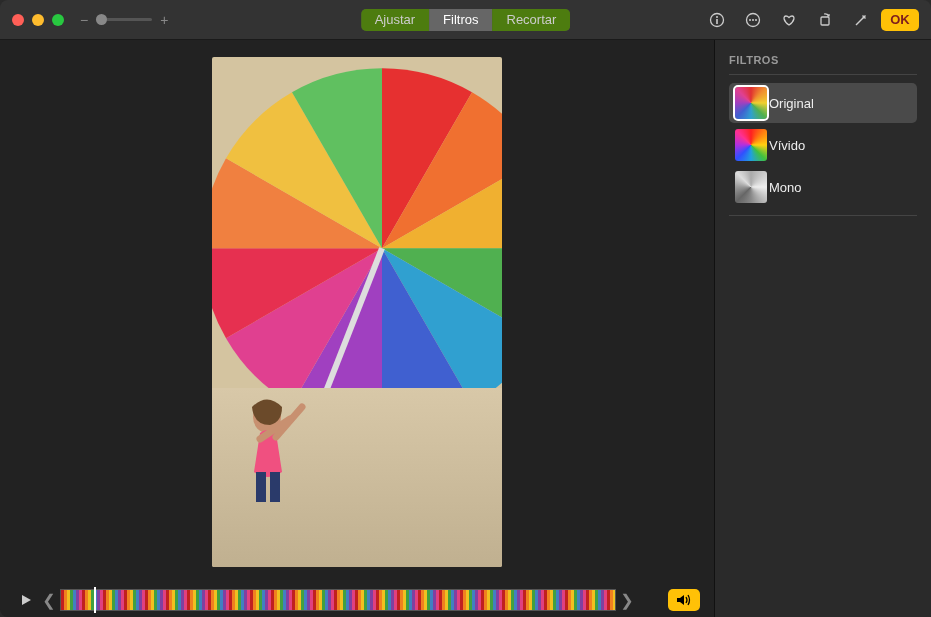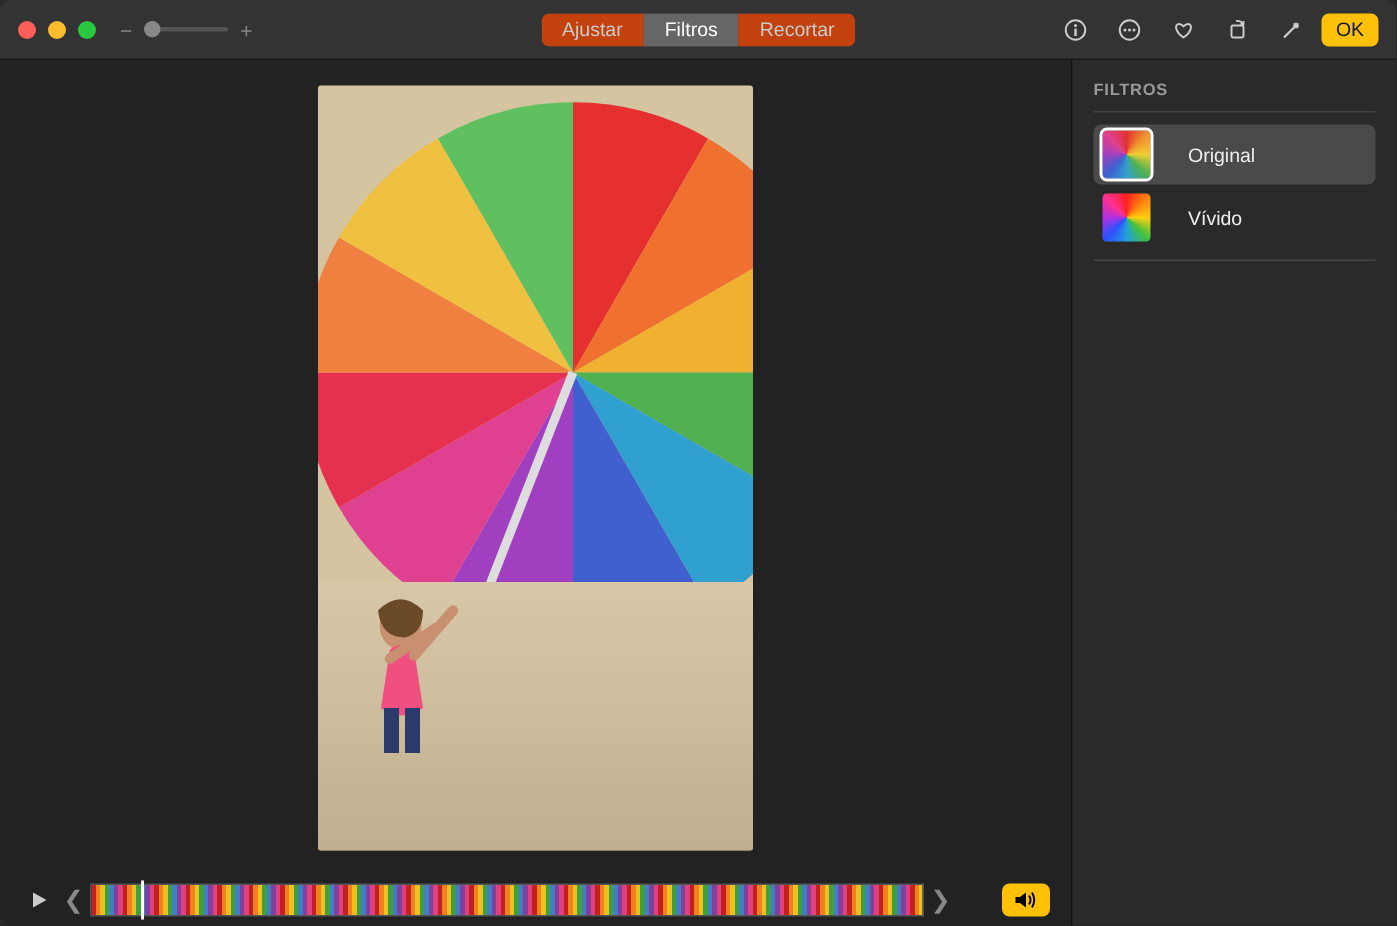--- a/index.html
+++ b/index.html
@@ -32,32 +32,32 @@
     .zoom-sign { color: #888; font-size: 14px; font-weight: 300; }
 
     .seg-control {
       display: flex; background: #444; border-radius: 5px; overflow: hidden;
       height: 22px;
       position: absolute; left: 50%; transform: translateX(-50%);
     }
     .seg-btn {
       padding: 0 14px; display: flex; align-items: center;
       color: #ccc; font-size: 13px; cursor: pointer;
-      background: #c2410c;
+      background: #4d7c0f;
     }
     .seg-btn.active { background: #666; color: #fff; }
 
     .toolbar-right { display: flex; align-items: center; gap: 4px; margin-left: auto; }
     .icon-btn {
       width: 32px; height: 22px; border-radius: 5px;
       display: flex; align-items: center; justify-content: center;
       cursor: pointer; color: #ccc;
     }
     .ok-btn {
-      background: #ffc107; color: #0f172a; font-weight: 400;
+      background: #ffc107; color: #7f1d1d; font-weight: 700;
       width: 38px; height: 22px; border-radius: 5px;
       display: flex; align-items: center; justify-content: center;
       cursor: pointer; font-size: 13px;
     }
 
     
     .content { display: flex; height: 577px; }
     .viewer {
       flex: 1; display: flex; flex-direction: column;
       background: #222;
@@ -121,21 +121,21 @@
       padding: 14px 14px;
       overflow-y: auto;
     }
     .sidebar-header {
       color: #999; font-size: 11px; font-weight: 600;
       letter-spacing: 0.5px;
       margin-bottom: 8px;
     }
     .divider { height: 1px; background: #444; margin-bottom: 8px; }
     .filter-item {
-      display: flex; align-items: center; gap: 25px;
+      display: flex; align-items: center; gap: 2px;
       padding: 4px 6px; border-radius: 5px;
       cursor: pointer;
       margin-bottom: 2px;
     }
     .filter-item.selected { background: #4a4a4a; }
     .filter-thumb {
       width: 32px; height: 32px; border-radius: 3px;
       flex-shrink: 0;
     }
     .filter-item.selected .filter-thumb { outline: 2px solid #fff; outline-offset: 0; }
@@ -276,16 +276,20 @@
     <div class="divider"></div>
     <div id="filter-list">
         <div class="filter-item selected">
           <div class="filter-thumb thumb-original"></div>
           <span class="filter-label">Original</span>
         </div>
         <div class="filter-item">
           <div class="filter-thumb thumb-vivid"></div>
           <span class="filter-label">Vívido</span>
         </div>
+        <div class="filter-item">
+          <div class="filter-thumb thumb-mono"></div>
+          <span class="filter-label">Mono</span>
+        </div>
       </div>
     <div class="divider" style="margin-top:8px"></div>
   </div>
 </div>
 
 </body></html>

